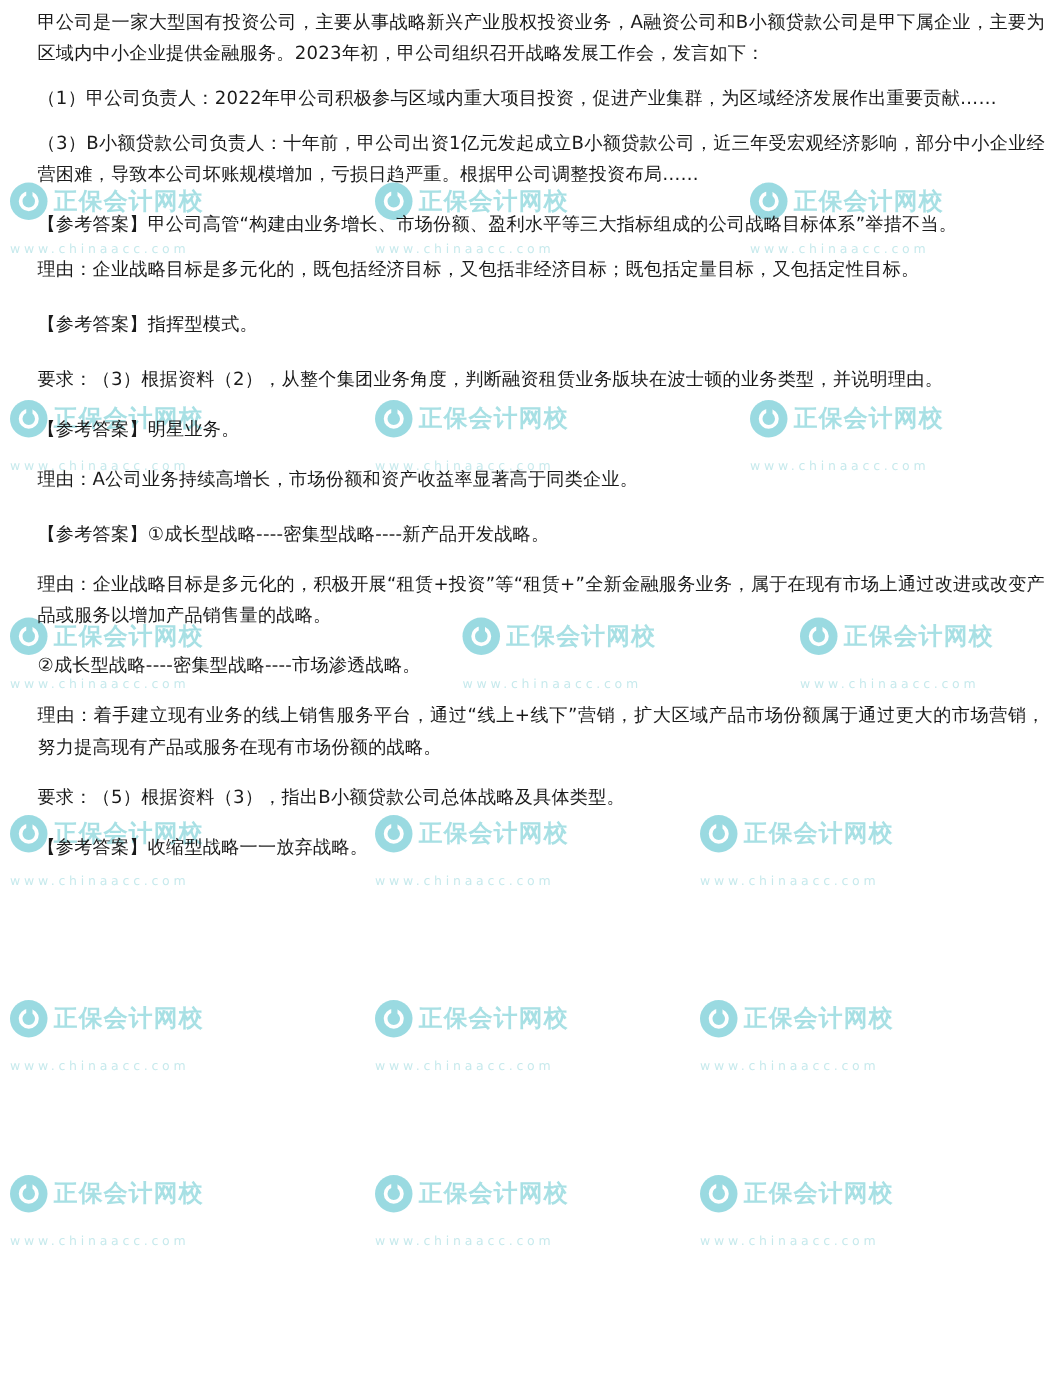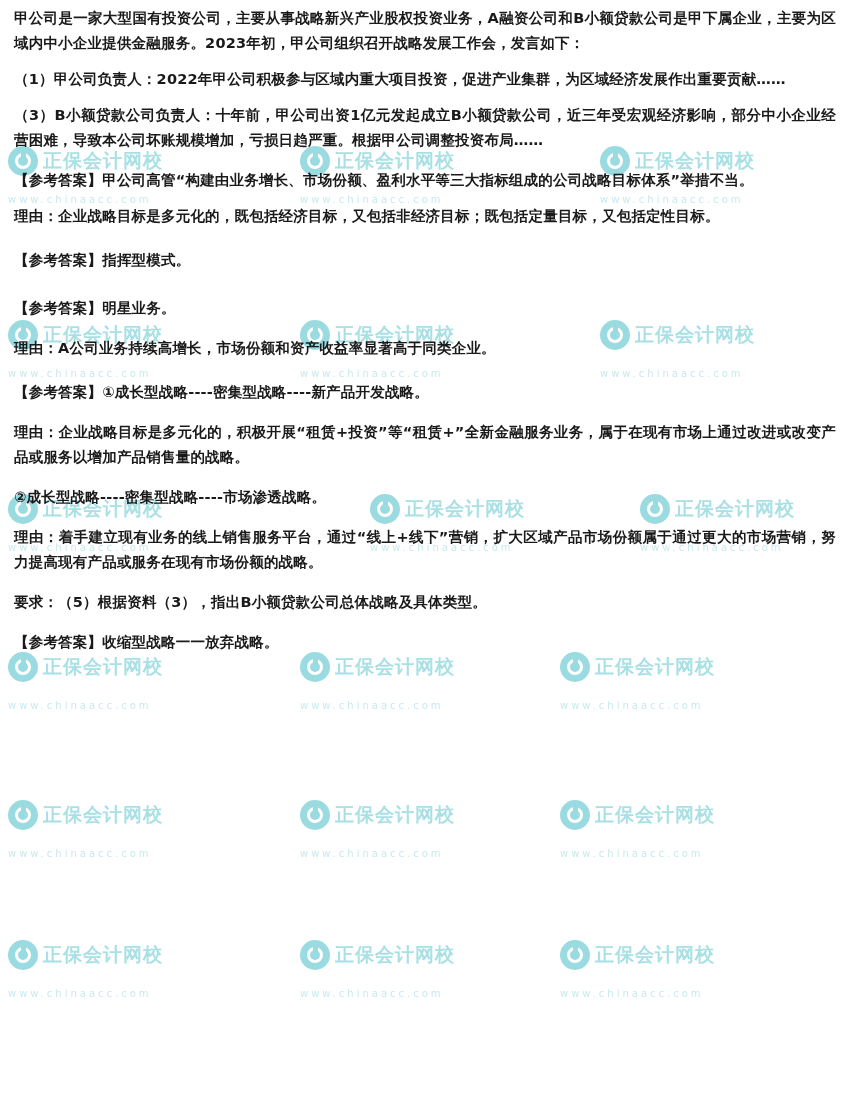--- a/index.html
+++ b/index.html
@@ -85,24 +85,23 @@
     white-space: nowrap;
   }
   
   .content {
     position: relative;
     z-index: 1;
     font-size: 14.5px;
     line-height: 25px;
   }
   p.para {
-    margin: 0 0 11px 0;
+    margin: 0 0 11px 16px;
     text-align: justify;
     letter-spacing: 0.2px;
-    font-weight: bold;
   }
   .spacer-sm { height: 4px; }
 </style>
 </head>
 <body>
 
 <div class="page">
 
   <div class="watermarks" id="wm-layer">
       <div class="wm" style="left: 8px; top: 146px;">
@@ -238,20 +237,21 @@
     <p class="para">（1）甲公司负责人：2022年甲公司积极参与区域内重大项目投资，促进产业集群，为区域经济发展作出重要贡献……</p>
     <p class="para">（3）B小额贷款公司负责人：十年前，甲公司出资1亿元发起成立B小额贷款公司，近三年受宏观经济影响，部分中小企业经营困难，导致本公司坏账规模增加，亏损日趋严重。根据甲公司调整投资布局……</p>
     <div class="spacer-sm"></div>
     <p class="para">【参考答案】甲公司高管“构建由业务增长、市场份额、盈利水平等三大指标组成的公司战略目标体系”举措不当。</p>
     <p class="para">理由：企业战略目标是多元化的，既包括经济目标，又包括非经济目标；既包括定量目标，又包括定性目标。</p>
     <div class="spacer-sm"></div>
     <div class="spacer-sm"></div>
     <p class="para">【参考答案】指挥型模式。</p>
     <div class="spacer-sm"></div>
     <div class="spacer-sm"></div>
+    <p class="para">要求：（3）根据资料（2），从整个集团业务角度，判断融资租赁业务版块在波士顿的业务类型，并说明理由。</p>
     <div class="spacer-sm"></div>
     <p class="para">【参考答案】明星业务。</p>
     <div class="spacer-sm"></div>
     <p class="para">理由：A公司业务持续高增长，市场份额和资产收益率显著高于同类企业。</p>
     <div class="spacer-sm"></div>
     <div class="spacer-sm"></div>
     <p class="para">【参考答案】①成长型战略----密集型战略----新产品开发战略。</p>
     <div class="spacer-sm"></div>
     <p class="para">理由：企业战略目标是多元化的，积极开展“租赁+投资”等“租赁+”全新金融服务业务，属于在现有市场上通过改进或改变产品或服务以增加产品销售量的战略。</p>
     <div class="spacer-sm"></div>

